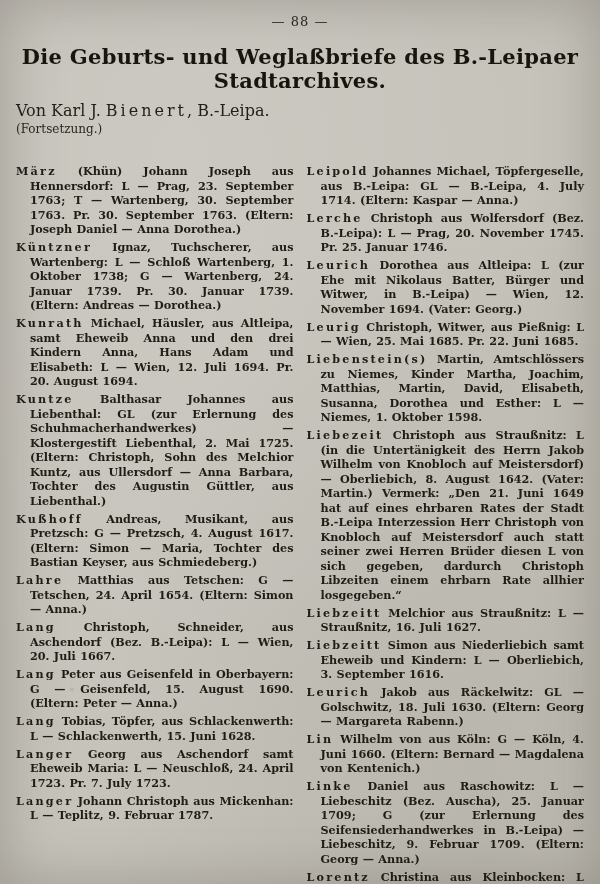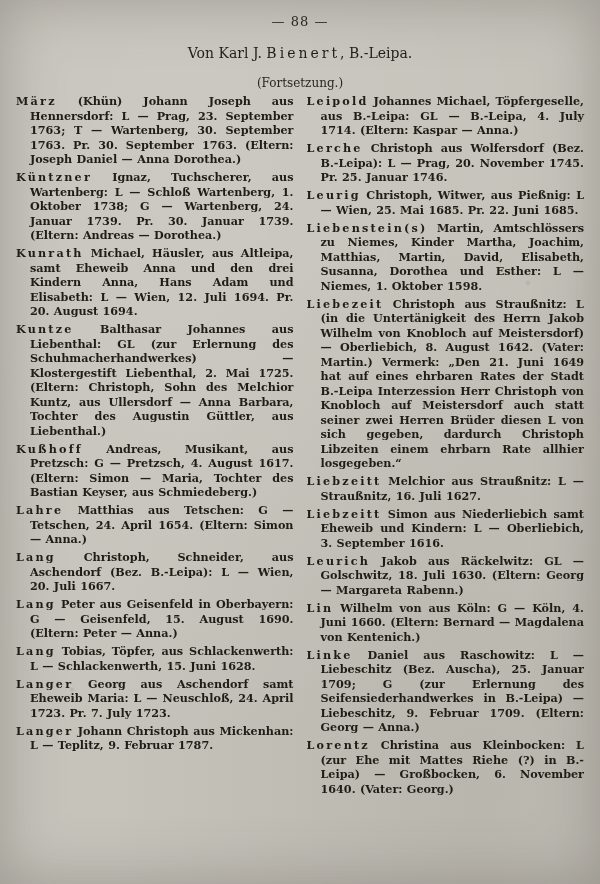--- a/index.html
+++ b/index.html
@@ -34,31 +34,31 @@
   .article-title {
     margin: 0 0 8px 0;
     text-align: center;
     font-size: 21px;
     line-height: 24px;
     font-weight: bold;
     letter-spacing: 0.3px;
     color: #18150f;
   }
   .byline {
-    text-align: center;
-    font-size: 14px;
+    text-align: left;
+    font-size: 16px;
     color: #221e18;
-    margin-bottom: 15px;
+    margin-bottom: 2px;
   }
   .byline .sperr { letter-spacing: 3px; }
   .continuation {
-    text-align: center;
+    text-align: left;
     font-size: 12px;
     color: #2a261f;
-    margin-bottom: 4px;
+    margin-bottom: 28px;
   }
   .cols {
     display: flex;
     gap: 13px;
   }
   .col {
     flex: 1 1 0;
     min-width: 0;
   }
   .entry {
@@ -74,20 +74,24 @@
     hyphens: auto;
   }
   .ename { letter-spacing: 2.2px; }
 </style>
 </head>
 <body>
 
 <div class="page">
   <div class="page-number">— 88 —</div>
 
+  <h1 class="article-title">
+    <span>Die Geburts- und Weglaßbriefe des B.-Leipaer</span><br>
+    <span>Stadtarchives.</span>
+  </h1>
 
   <div class="byline">
     <span>Von Karl J. </span><span class="sperr">Bienert</span><span>, B.-Leipa.</span>
   </div>
 
   <div class="continuation">(Fortsetzung.)</div>
 
   <div class="cols">
     <div class="col">
   <p class="entry"><span class="ename">März</span><span class="etext"> (Khün) Johann Joseph aus Hennersdorf: L — Prag, 23. September 1763; T — Wartenberg, 30. September 1763. Pr. 30. September 1763. (Eltern: Joseph Daniel — Anna Dorothea.)</span></p>
@@ -113,20 +117,21 @@
   <p class="entry"><span class="ename">Langer</span><span class="etext"> Georg aus Aschendorf samt Eheweib Maria: L — Neuschloß, 24. April 1723. Pr. 7. July 1723.</span></p>
 
   <p class="entry"><span class="ename">Langer</span><span class="etext"> Johann Christoph aus Mickenhan: L — Teplitz, 9. Februar 1787.</span></p>
 
 </div>
     <div class="col">
   <p class="entry"><span class="ename">Leipold</span><span class="etext"> Johannes Michael, Töpfergeselle, aus B.-Leipa: GL — B.-Leipa, 4. July 1714. (Eltern: Kaspar — Anna.)</span></p>
 
   <p class="entry"><span class="ename">Lerche</span><span class="etext"> Christoph aus Wolfersdorf (Bez. B.-Leipa): L — Prag, 20. November 1745. Pr. 25. Januar 1746.</span></p>
 
+  <p class="entry"><span class="ename">Leurich</span><span class="etext"> Dorothea aus Altleipa: L (zur Ehe mit Nikolaus Batter, Bürger und Witwer, in B.-Leipa) — Wien, 12. November 1694. (Vater: Georg.)</span></p>
 
   <p class="entry"><span class="ename">Leurig</span><span class="etext"> Christoph, Witwer, aus Pießnig: L — Wien, 25. Mai 1685. Pr. 22. Juni 1685.</span></p>
 
   <p class="entry"><span class="ename">Liebenstein(s)</span><span class="etext"> Martin, Amtschlössers zu Niemes, Kinder Martha, Joachim, Matthias, Martin, David, Elisabeth, Susanna, Dorothea und Esther: L — Niemes, 1. Oktober 1598.</span></p>
 
   <p class="entry"><span class="ename">Liebezeit</span><span class="etext"> Christoph aus Straußnitz: L (in die Untertänigkeit des Herrn Jakob Wilhelm von Knobloch auf Meistersdorf) — Oberliebich, 8. August 1642. (Vater: Martin.) Vermerk: „Den 21. Juni 1649 hat auf eines ehrbaren Rates der Stadt B.-Leipa Interzession Herr Christoph von Knobloch auf Meistersdorf auch statt seiner zwei Herren Brüder diesen L von sich gegeben, dardurch Christoph Libzeiten einem ehrbarn Rate allhier losgegeben.“</span></p>
 
   <p class="entry"><span class="ename">Liebzeitt</span><span class="etext"> Melchior aus Straußnitz: L — Straußnitz, 16. Juli 1627.</span></p>
 
   <p class="entry"><span class="ename">Liebzeitt</span><span class="etext"> Simon aus Niederliebich samt Eheweib und Kindern: L — Oberliebich, 3. September 1616.</span></p>

